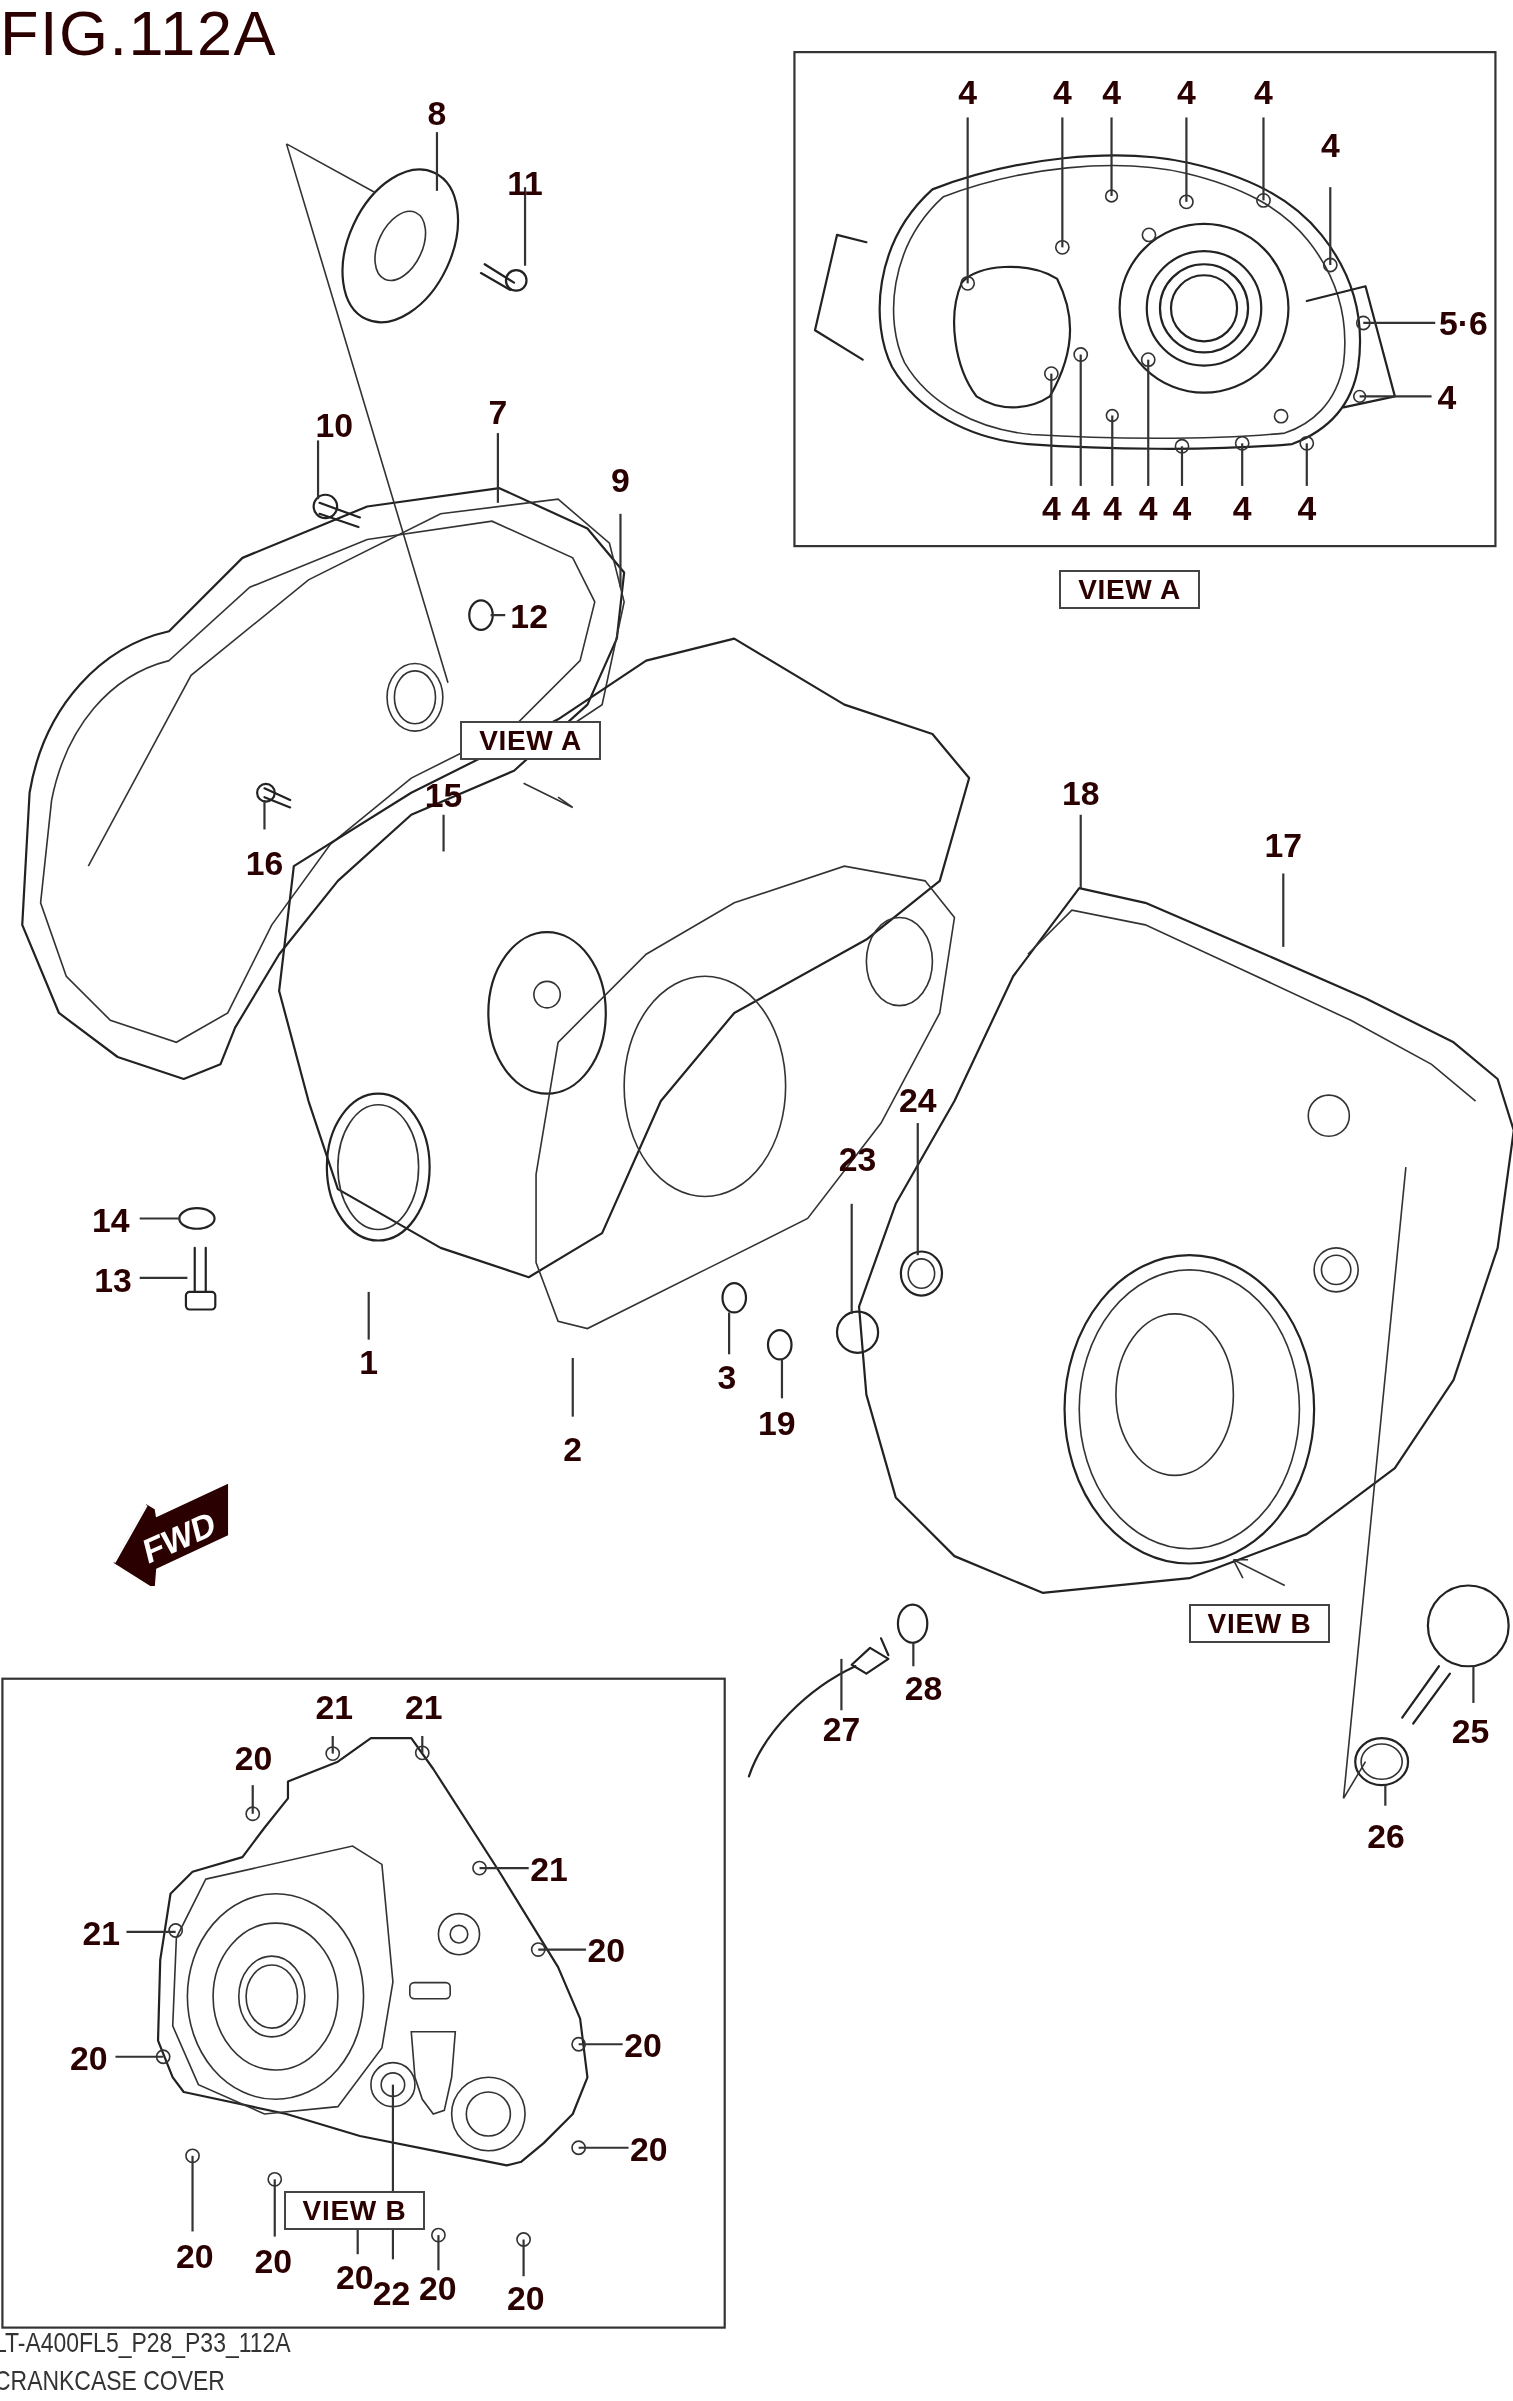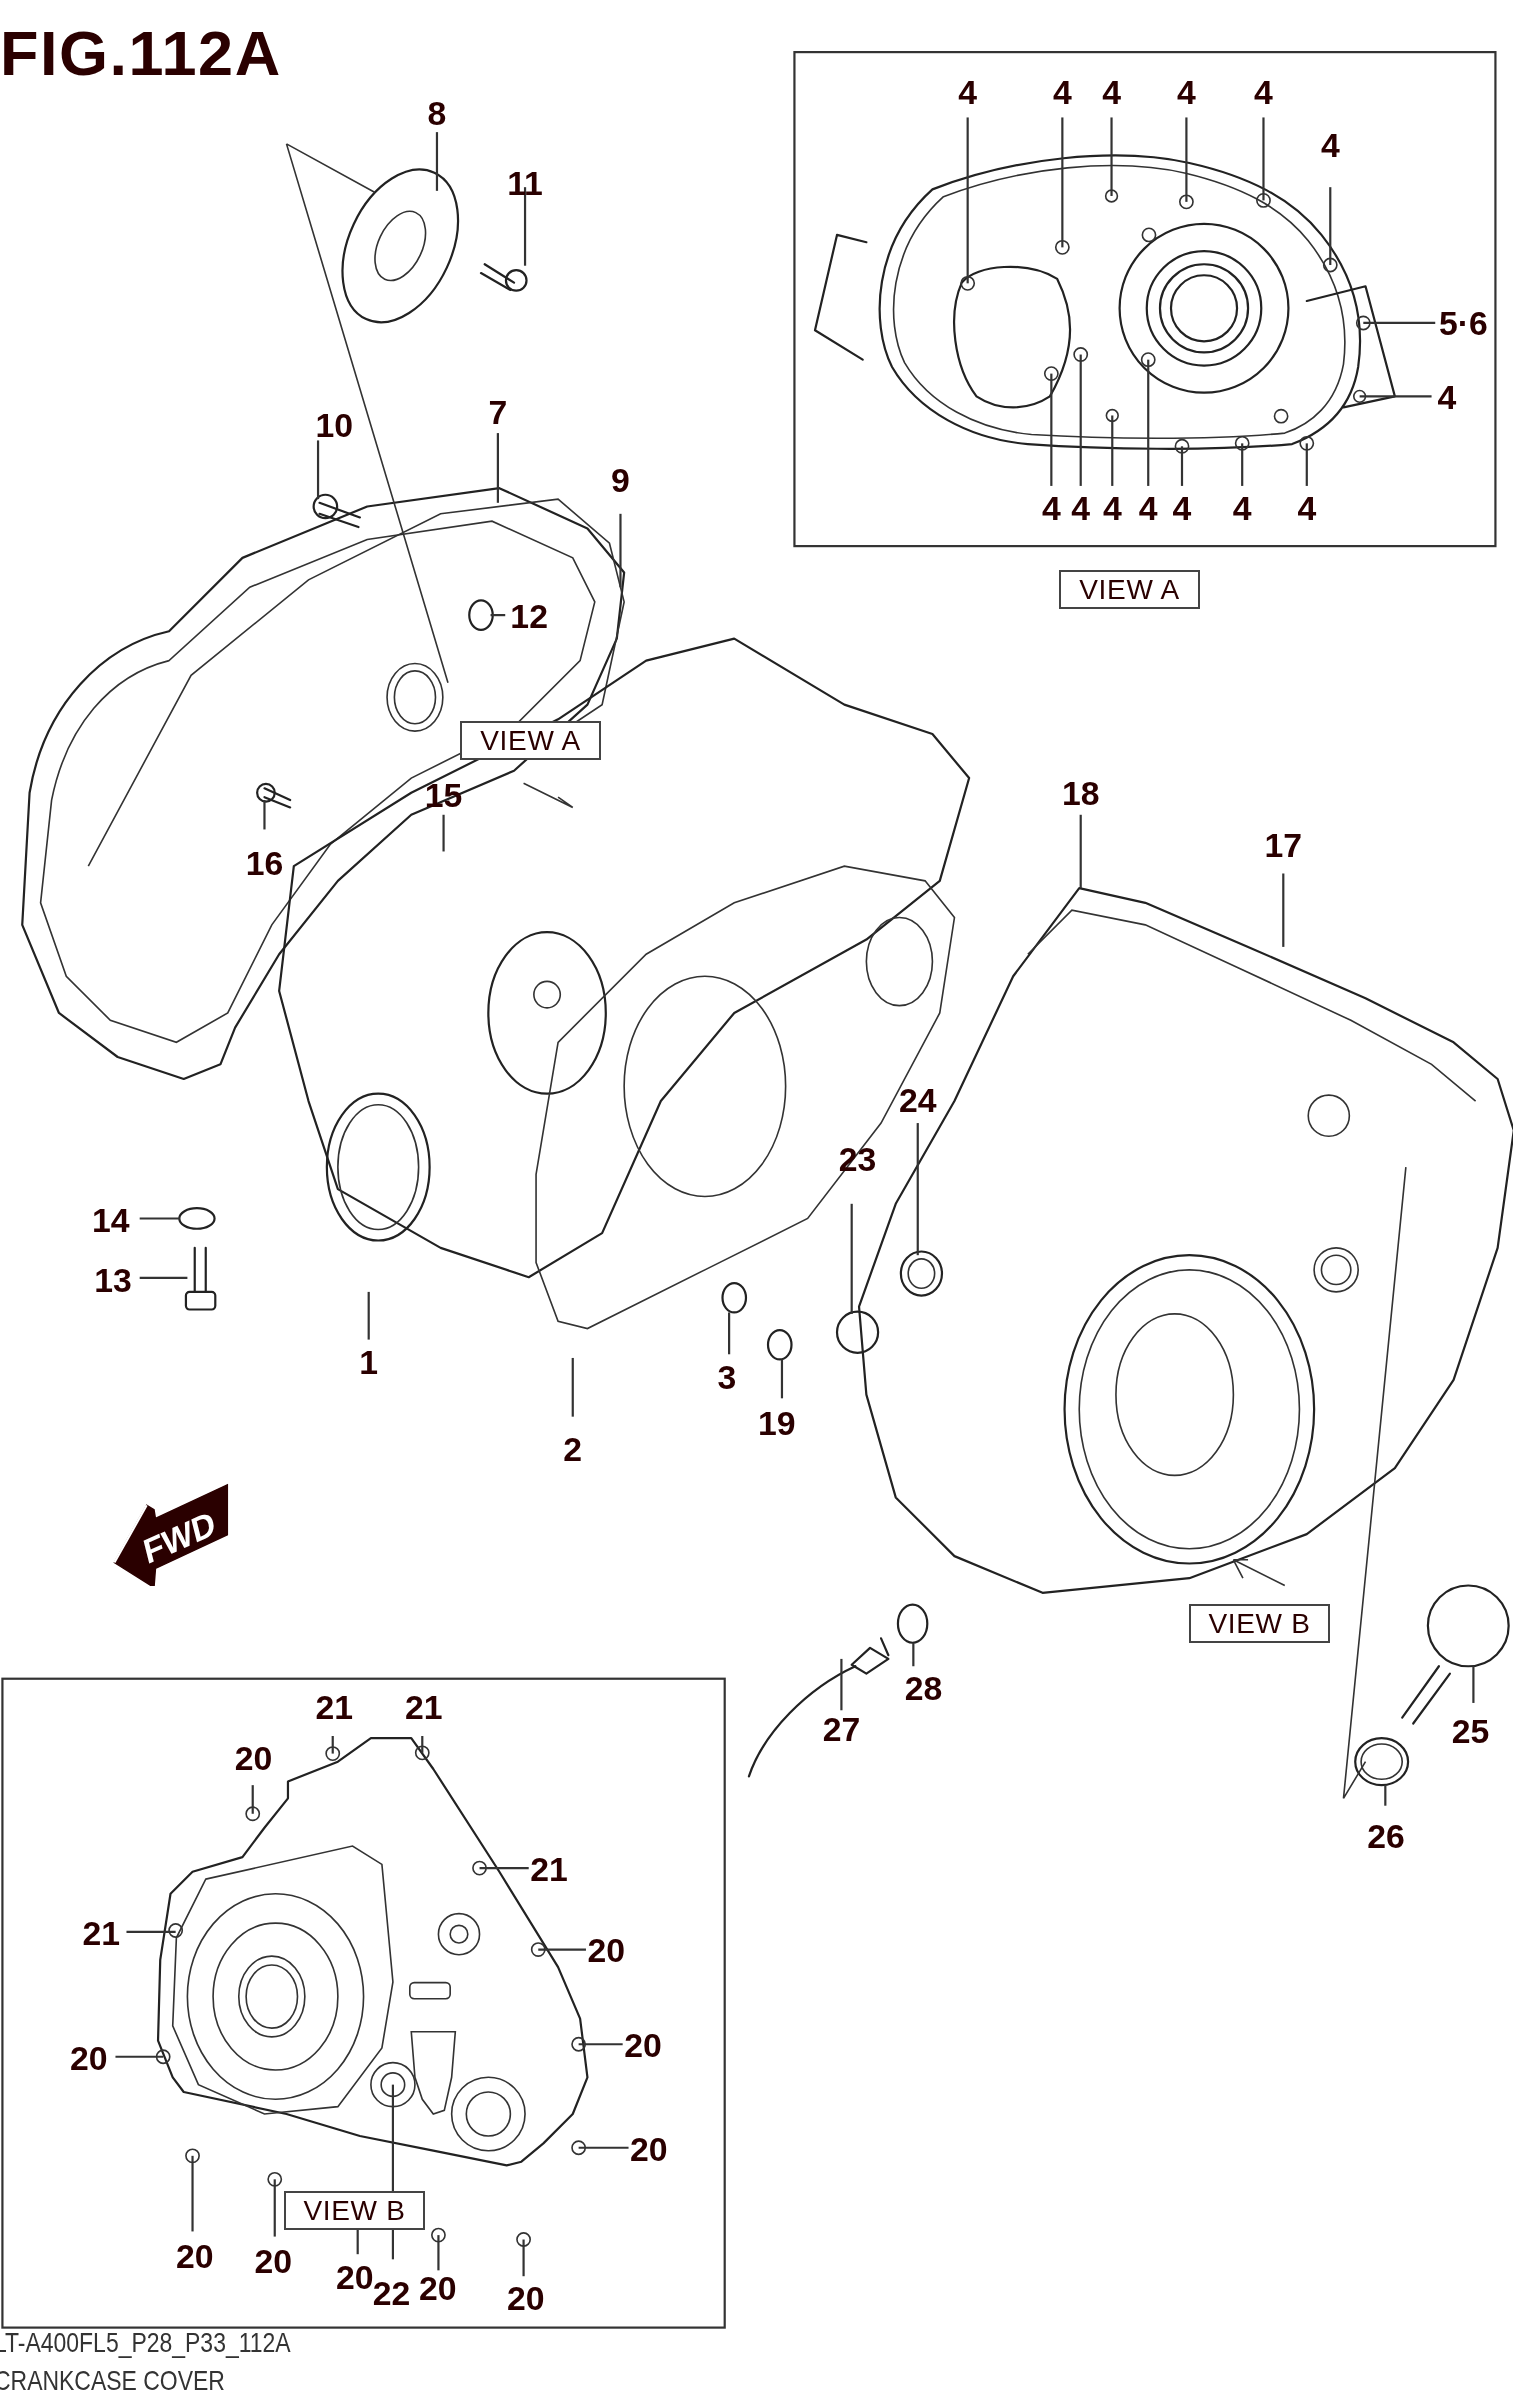--- a/index.html
+++ b/index.html
@@ -1,27 +1,27 @@
 <!DOCTYPE html>
 <html style="font-size:11.7px"><head>
 <meta charset="utf-8">
 <style>
   html, body { margin: 0; padding: 0; background: #ffffff; }
   body { width: 1514px; height: 2401px; position: relative; overflow: hidden;
          font-family: "Liberation Sans", sans-serif; color: #2a0000; }
-  #fig-title { position: absolute; left: 0; top: 1.5px; font-size: 63px; font-weight: bold;
-               letter-spacing: 1.5px; color: #2a0000; line-height: 1; margin-top: 20px; }
+  #fig-title { position: absolute; left: 0; top: 1.5px; font-size: 63px; font-weight: normal;
+               letter-spacing: 1.5px; color: #2a0000; line-height: 1; }
   #drawing { position: absolute; left: 0; top: 0; }
   .callout { font-family: "Liberation Sans", sans-serif; font-weight: bold; font-size: 46px;
              fill: #2a0000; }
   .lead { stroke: #333; stroke-width: 3; fill: none; }
   .part { stroke: #222; stroke-width: 3; fill: none; stroke-linejoin: round; stroke-linecap: round; }
   .part-thin { stroke: #333; stroke-width: 2.2; fill: none; }
   .frame { stroke: #333; stroke-width: 3; fill: none; }
-  .view-tag { position: absolute; border: 2.2px solid #444; background: #fff; font-weight: normal;
+  .view-tag { position: absolute; border: 2.2px solid #444; background: #fff; font-weight: bold;
               font-size: 28px; text-align: center; line-height: 1; padding: 4.4px 0 2.9px 0;
               color: #2a0000; letter-spacing: 0.7px; }
   .footer-line { position: absolute; left: -5.9px; font-size: 28px; color: #333;
                  font-family: "Liberation Sans", sans-serif; transform: scaleX(0.82);
                  transform-origin: left center; white-space: nowrap; }
   .fwd { position: absolute; left: 110px; top: 1476px; width: 132px; height: 110px; }
 </style>
 </head>
 <body>
 

